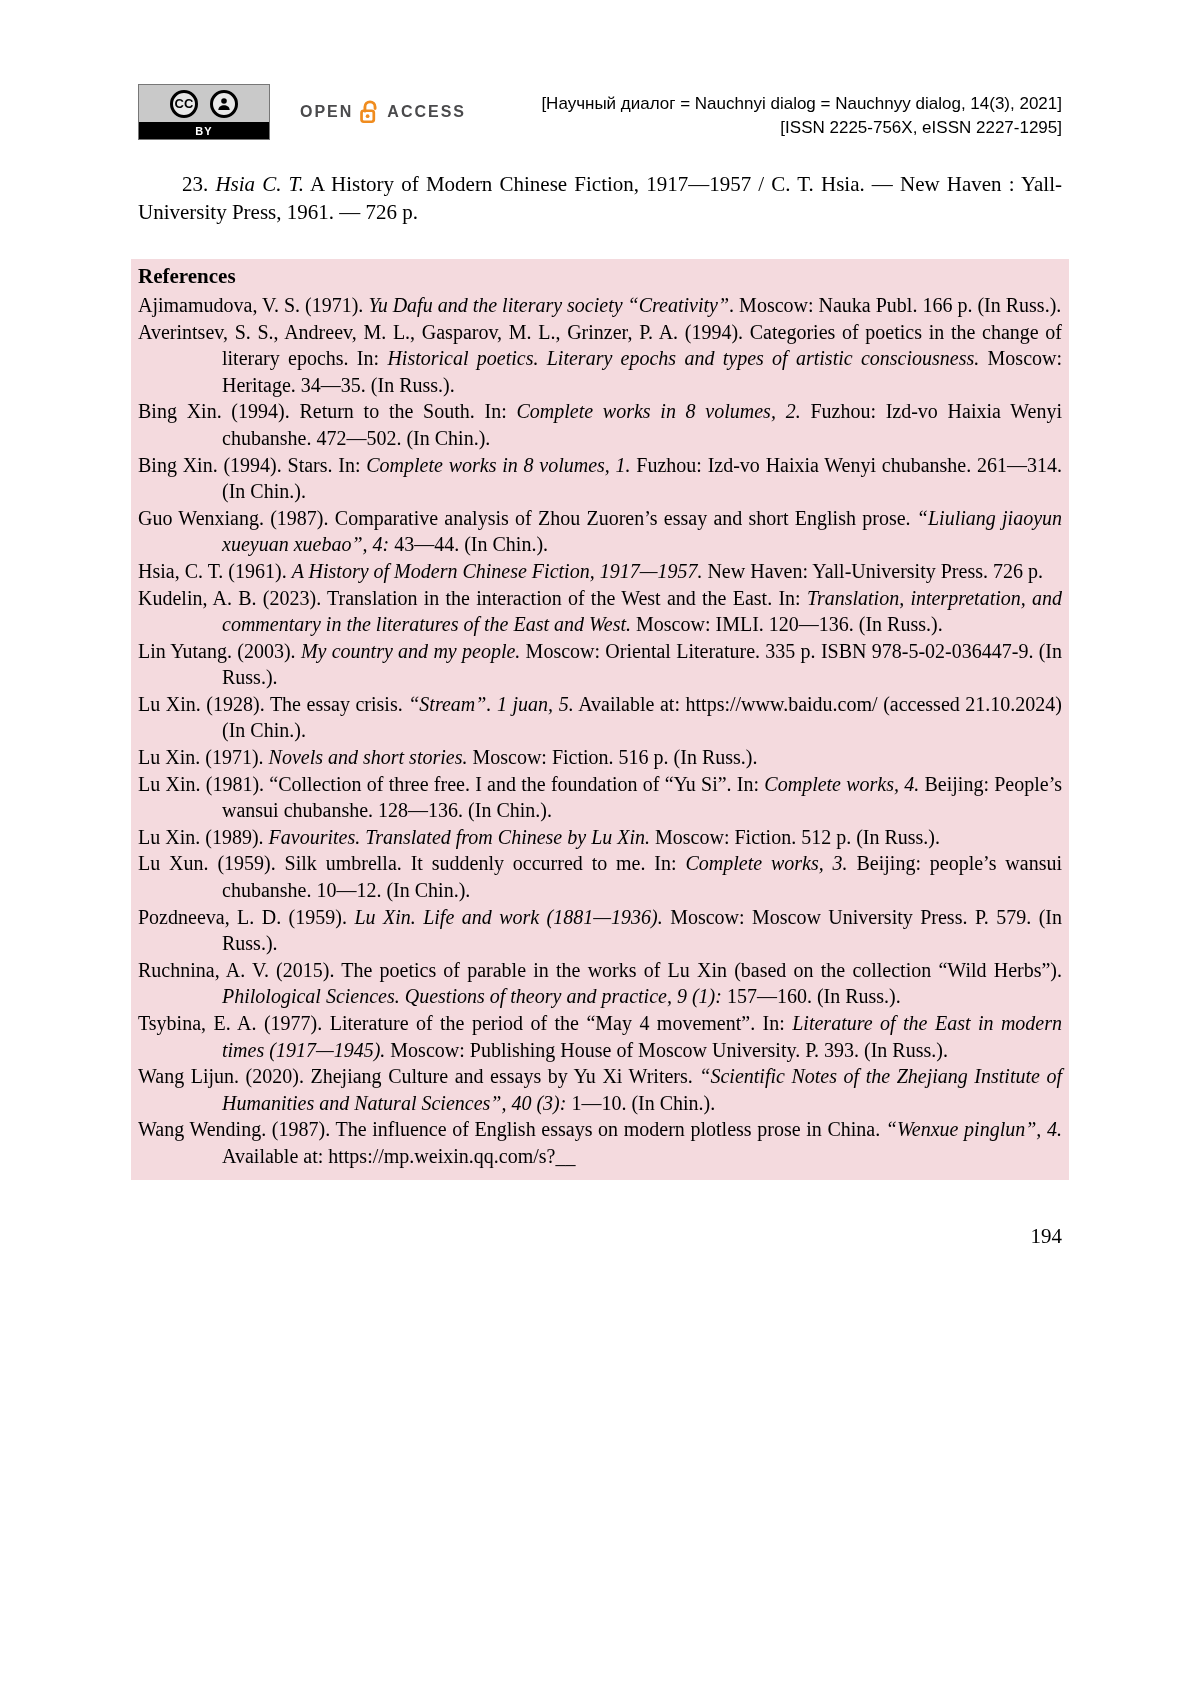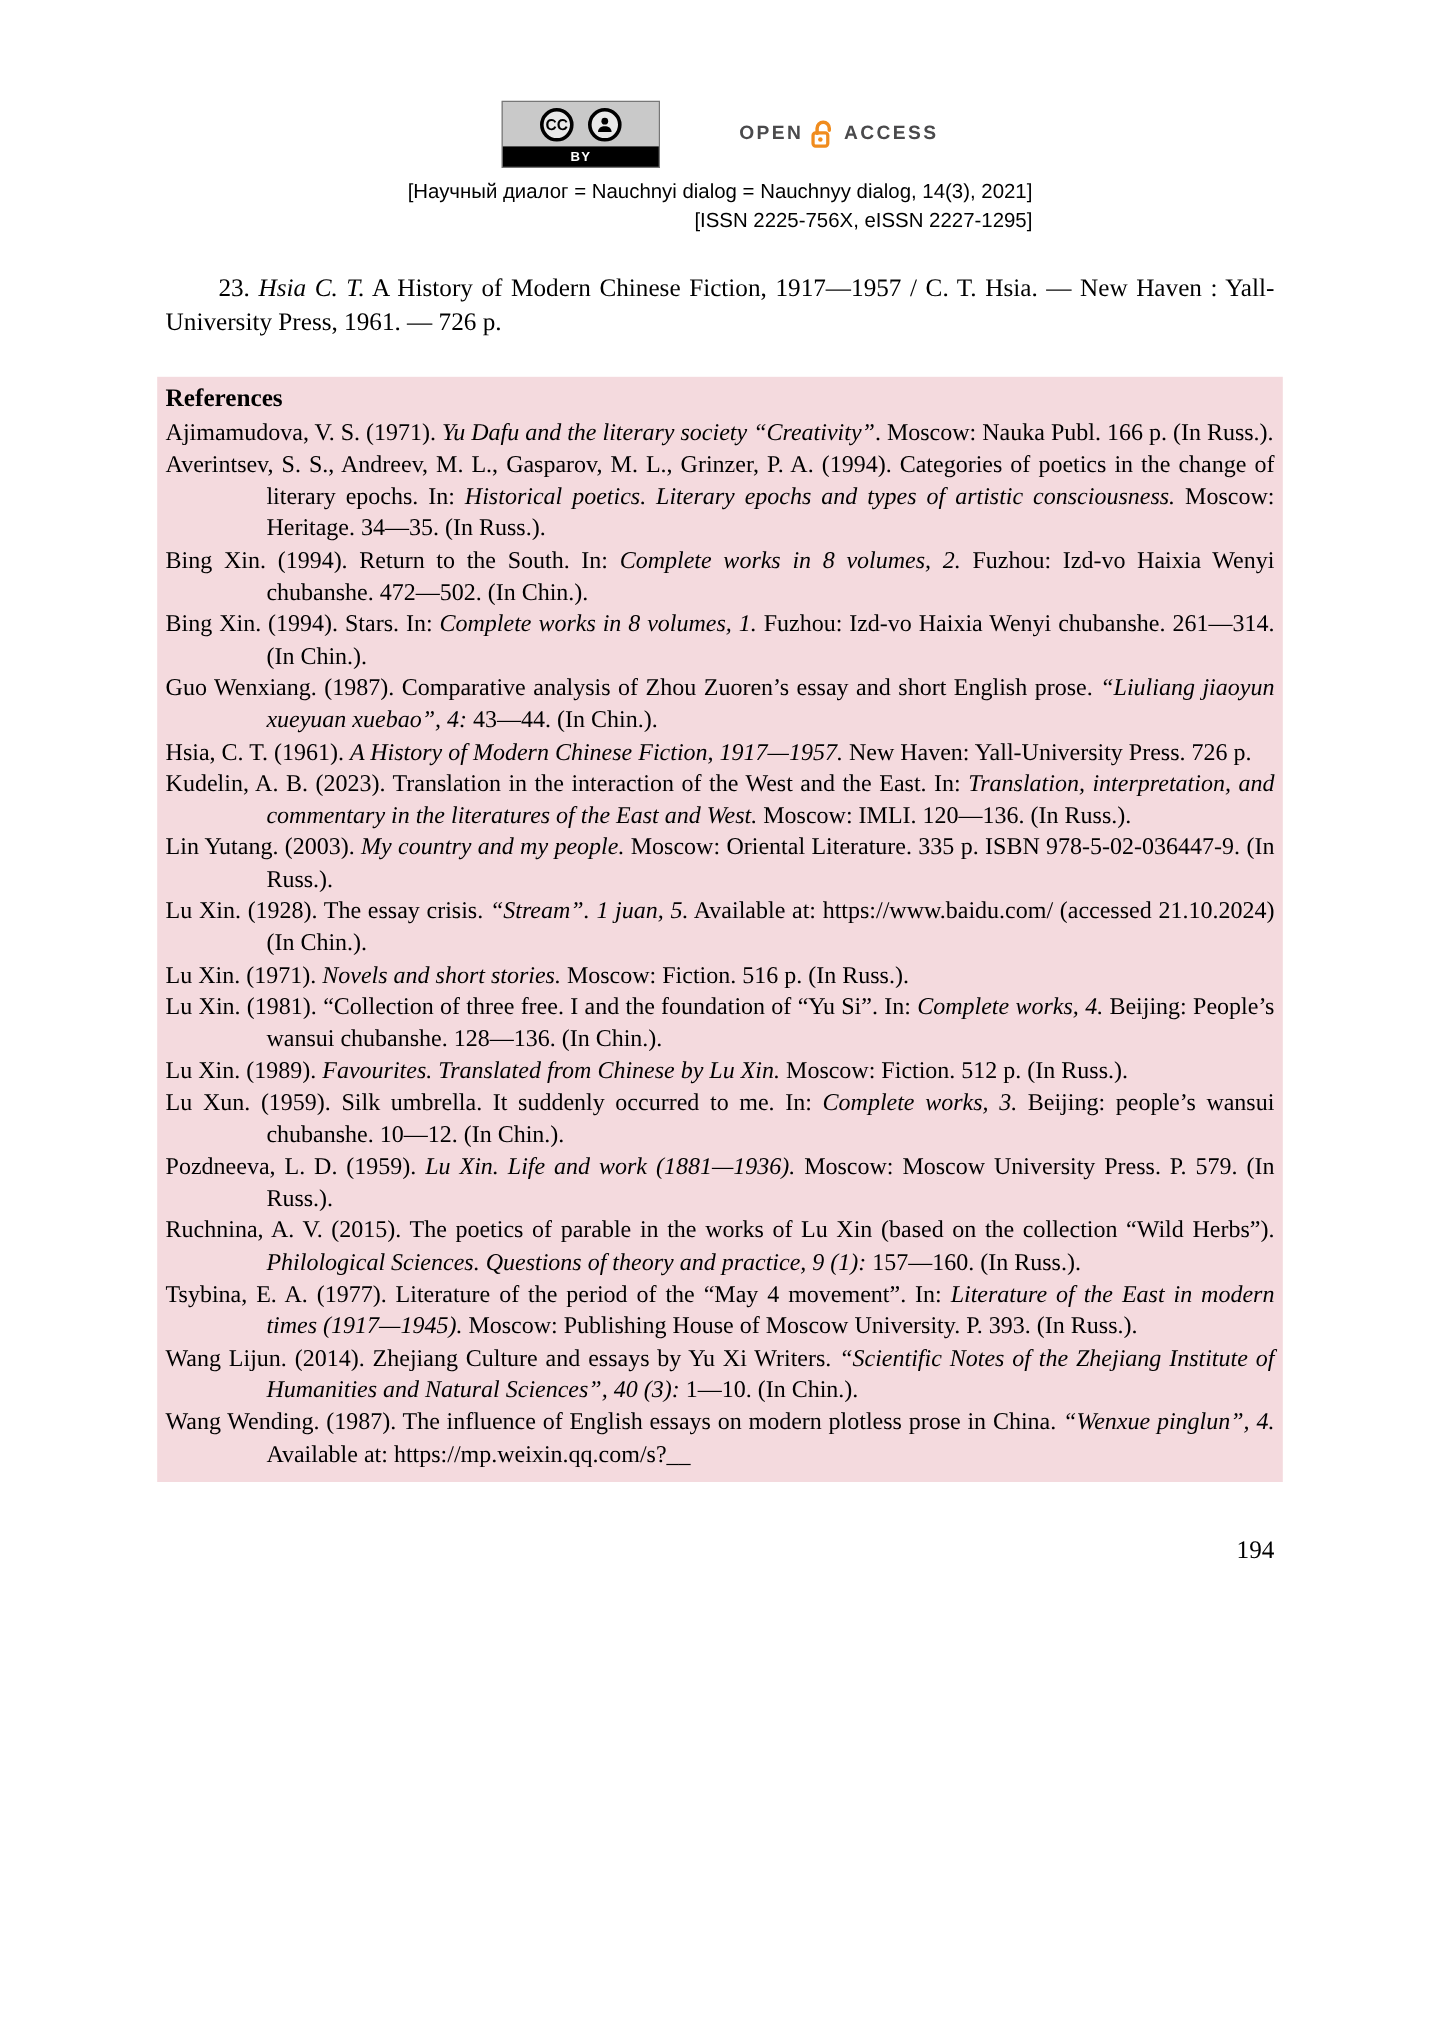--- a/index.html
+++ b/index.html
@@ -10,22 +10,21 @@
     font-family: "Liberation Serif", serif;
     color: #000;
     position: relative;
   }
   .page { padding: 84px 138px 0 138px; }
 
   
   .page-header {
     display: flex;
     justify-content: space-between;
-    align-items: center;
-    flex-direction: column;
+    align-items: flex-start;
   }
   .logos { display: flex; align-items: center; gap: 30px; }
 
   .cc-badge {
     width: 132px;
     border: 1px solid #777;
     background: #c9c9c9;
   }
   .cc-top {
     height: 37px;
@@ -61,21 +60,20 @@
   }
   .oa-logo {
     display: flex;
     align-items: center;
     gap: 6px;
     font-family: "Liberation Sans", sans-serif;
     font-weight: bold;
     font-size: 16px;
     letter-spacing: 2px;
     color: #4a4a4c;
-    margin-left: 36px;
   }
   .oa-lock { display: inline-flex; align-items: center; }
 
   .journal-info {
     text-align: right;
     font-family: "Liberation Sans", sans-serif;
     font-size: 17px;
     line-height: 1.4;
     color: #000;
     padding-top: 8px;
@@ -181,20 +179,20 @@
         <div class="ref-item"><span>Kudelin, A. B. (2023). Translation in the interaction of the West and the East. In: </span><span class="i">Translation, interpretation, and commentary in the literatures of the East and West.</span><span> Moscow: IMLI. 120—136. (In Russ.).</span></div>
         <div class="ref-item"><span>Lin Yutang. (2003). </span><span class="i">My country and my people.</span><span> Moscow: Oriental Literature. 335 p. ISBN 978-5-02-036447-9. (In Russ.).</span></div>
         <div class="ref-item"><span>Lu Xin. (1928). The essay crisis. </span><span class="i">“Stream”. 1 juan, 5.</span><span> Available at: https://www.baidu.com/ (accessed 21.10.2024) (In Chin.).</span></div>
         <div class="ref-item"><span>Lu Xin. (1971). </span><span class="i">Novels and short stories.</span><span> Moscow: Fiction. 516 p. (In Russ.).</span></div>
         <div class="ref-item"><span>Lu Xin. (1981). “Collection of three free. I and the foundation of “Yu Si”. In: </span><span class="i">Complete works, 4.</span><span> Beijing: People’s wansui chubanshe. 128—136. (In Chin.).</span></div>
         <div class="ref-item"><span>Lu Xin. (1989). </span><span class="i">Favourites. Translated from Chinese by Lu Xin.</span><span> Moscow: Fiction. 512 p. (In Russ.).</span></div>
         <div class="ref-item"><span>Lu Xun. (1959). Silk umbrella. It suddenly occurred to me. In: </span><span class="i">Complete works, 3.</span><span> Beijing: people’s wansui chubanshe. 10—12. (In Chin.).</span></div>
         <div class="ref-item"><span>Pozdneeva, L. D. (1959). </span><span class="i">Lu Xin. Life and work (1881—1936).</span><span> Moscow: Moscow University Press. P. 579. (In Russ.).</span></div>
         <div class="ref-item"><span>Ruchnina, A. V. (2015). The poetics of parable in the works of Lu Xin (based on the collection “Wild Herbs”). </span><span class="i">Philological Sciences. Questions of theory and practice, 9 (1):</span><span> 157—160. (In Russ.).</span></div>
         <div class="ref-item"><span>Tsybina, E. A. (1977). Literature of the period of the “May 4 movement”. In: </span><span class="i">Literature of the East in modern times (1917—1945).</span><span> Moscow: Publishing House of Moscow University. P. 393. (In Russ.).</span></div>
-        <div class="ref-item"><span>Wang Lijun. (2014). Zhejiang Culture and essays by Yu Xi Writers. </span><span class="i">“Scientific Notes of the Zhejiang Institute of Humanities and Natural Sciences”, 40 (3):</span><span> 1—10. (In Chin.).</span></div>
+        <div class="ref-item"><span>Wang Lijun. (2020). Zhejiang Culture and essays by Yu Xi Writers. </span><span class="i">“Scientific Notes of the Zhejiang Institute of Humanities and Natural Sciences”, 40 (3):</span><span> 1—10. (In Chin.).</span></div>
         <div class="ref-item"><span>Wang Wending. (1987). The influence of English essays on modern plotless prose in China. </span><span class="i">“Wenxue pinglun”, 4.</span><span> Available at: https://mp.weixin.qq.com/s?__</span></div>
       </div>
   </section>
 
   <div class="page-number">194</div>
 
 </div>
 
 </body></html>

